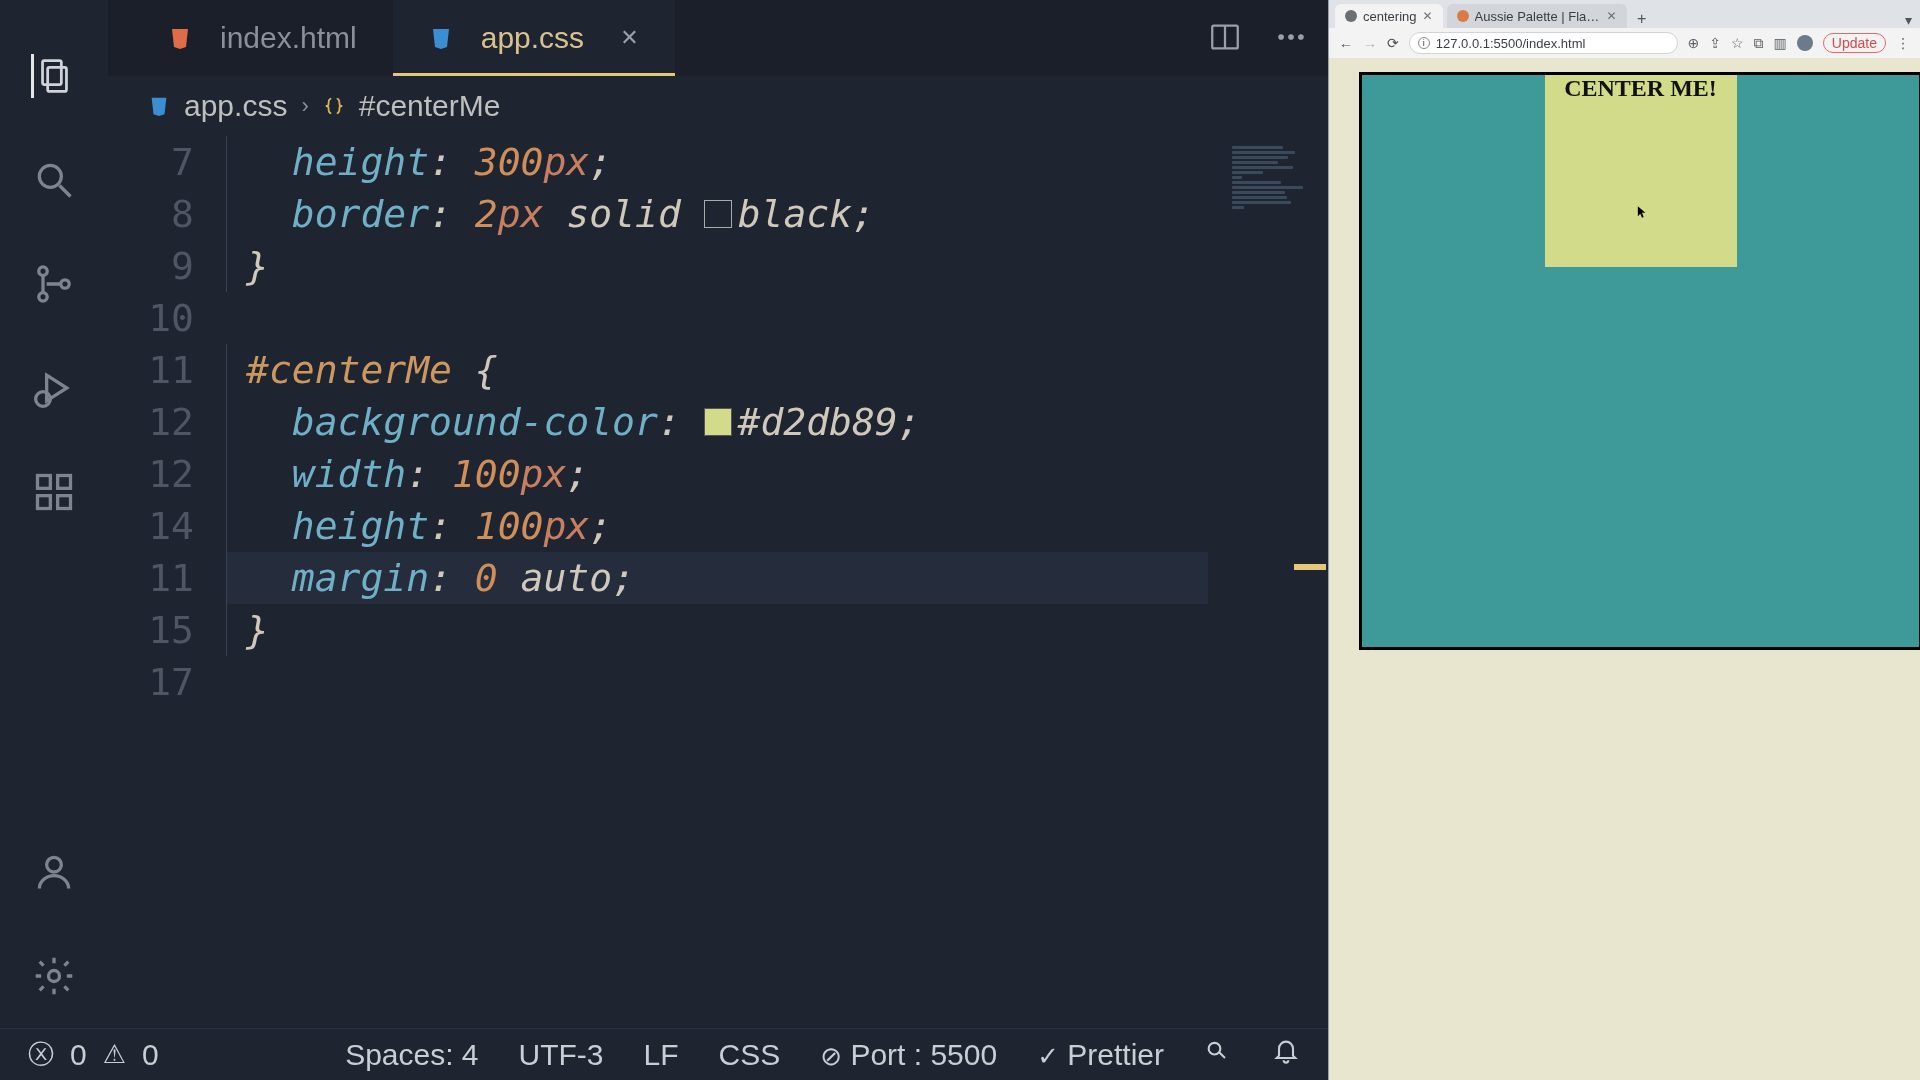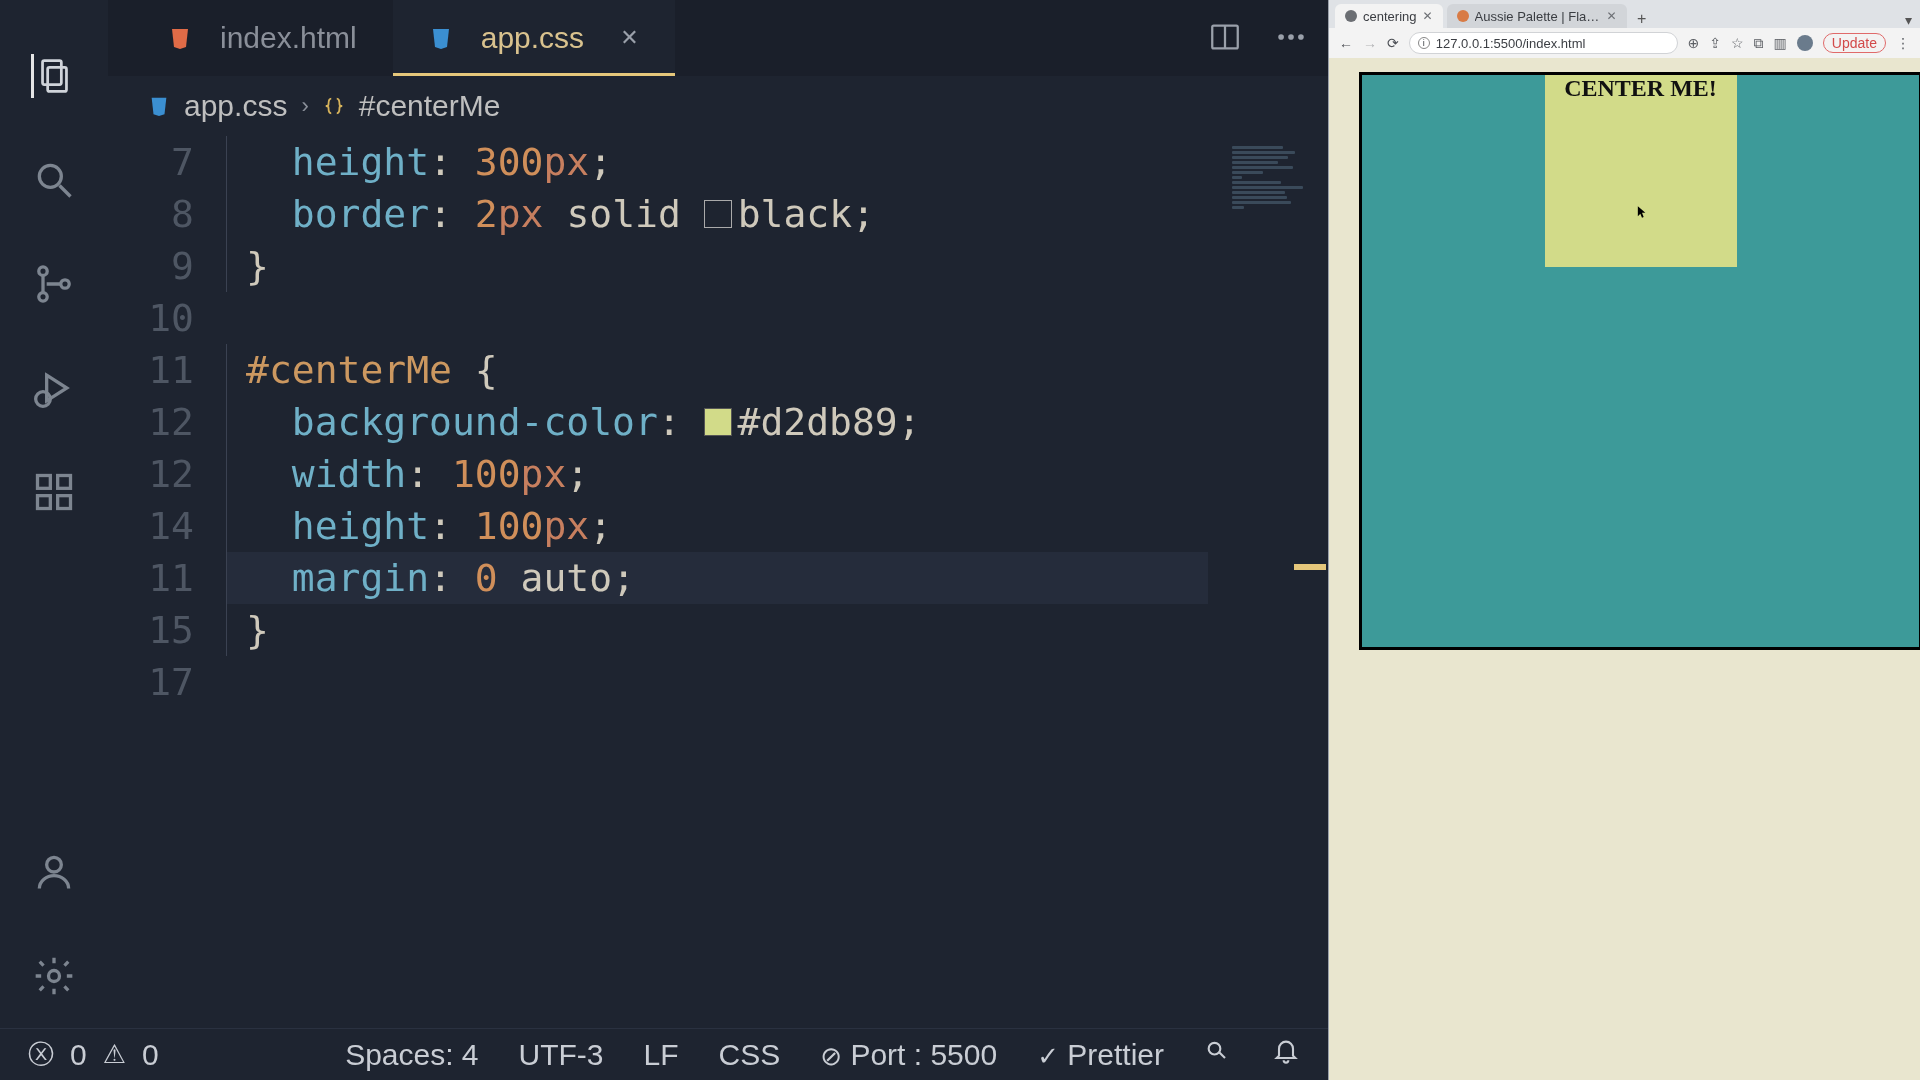--- a/index.html
+++ b/index.html
@@ -32,21 +32,21 @@
 
   .breadcrumb { height: 60px; display: flex; align-items: center; gap: 14px; padding-left: 40px; font-size: 30px; font-family: "Segoe UI", "Helvetica Neue", sans-serif; color: #bfbfbf; }
   .breadcrumb .chev { color: #8a8f99; font-size: 22px; }
   .breadcrumb .bc-icon { width: 22px; height: 22px; display: inline-flex; color: #4aa3df; }
   .breadcrumb .bc-icon.rule { color: #d7b35b; }
 
   .code-area { flex: 1; display: flex; position: relative; font-size: 38px; line-height: 52px; }
   .gutter { width: 118px; text-align: right; padding-right: 32px; color: #4e5663; }
   .gutter .ln { height: 52px; }
   .code { flex: 1; white-space: pre; padding-right: 120px; }
-  .code .line { height: 52px; }
+  .code .line { height: 52px; font-style: italic; }
   .code .hl-line { background: #252c3b; }
   .indent { display: inline-block; border-left: 1px solid #3b4252; height: 52px; vertical-align: top; }
 
   .tok-prop { color: #6fb0c7; }
   .tok-num  { color: #d08f5a; }
   .tok-unit { color: #c77f5f; }
   .tok-punct{ color: #cfc9bb; }
   .tok-val  { color: #cfc9bb; }
   .tok-sel  { color: #cc9860; }
   .tok-color{ color: #cfc9bb; }

